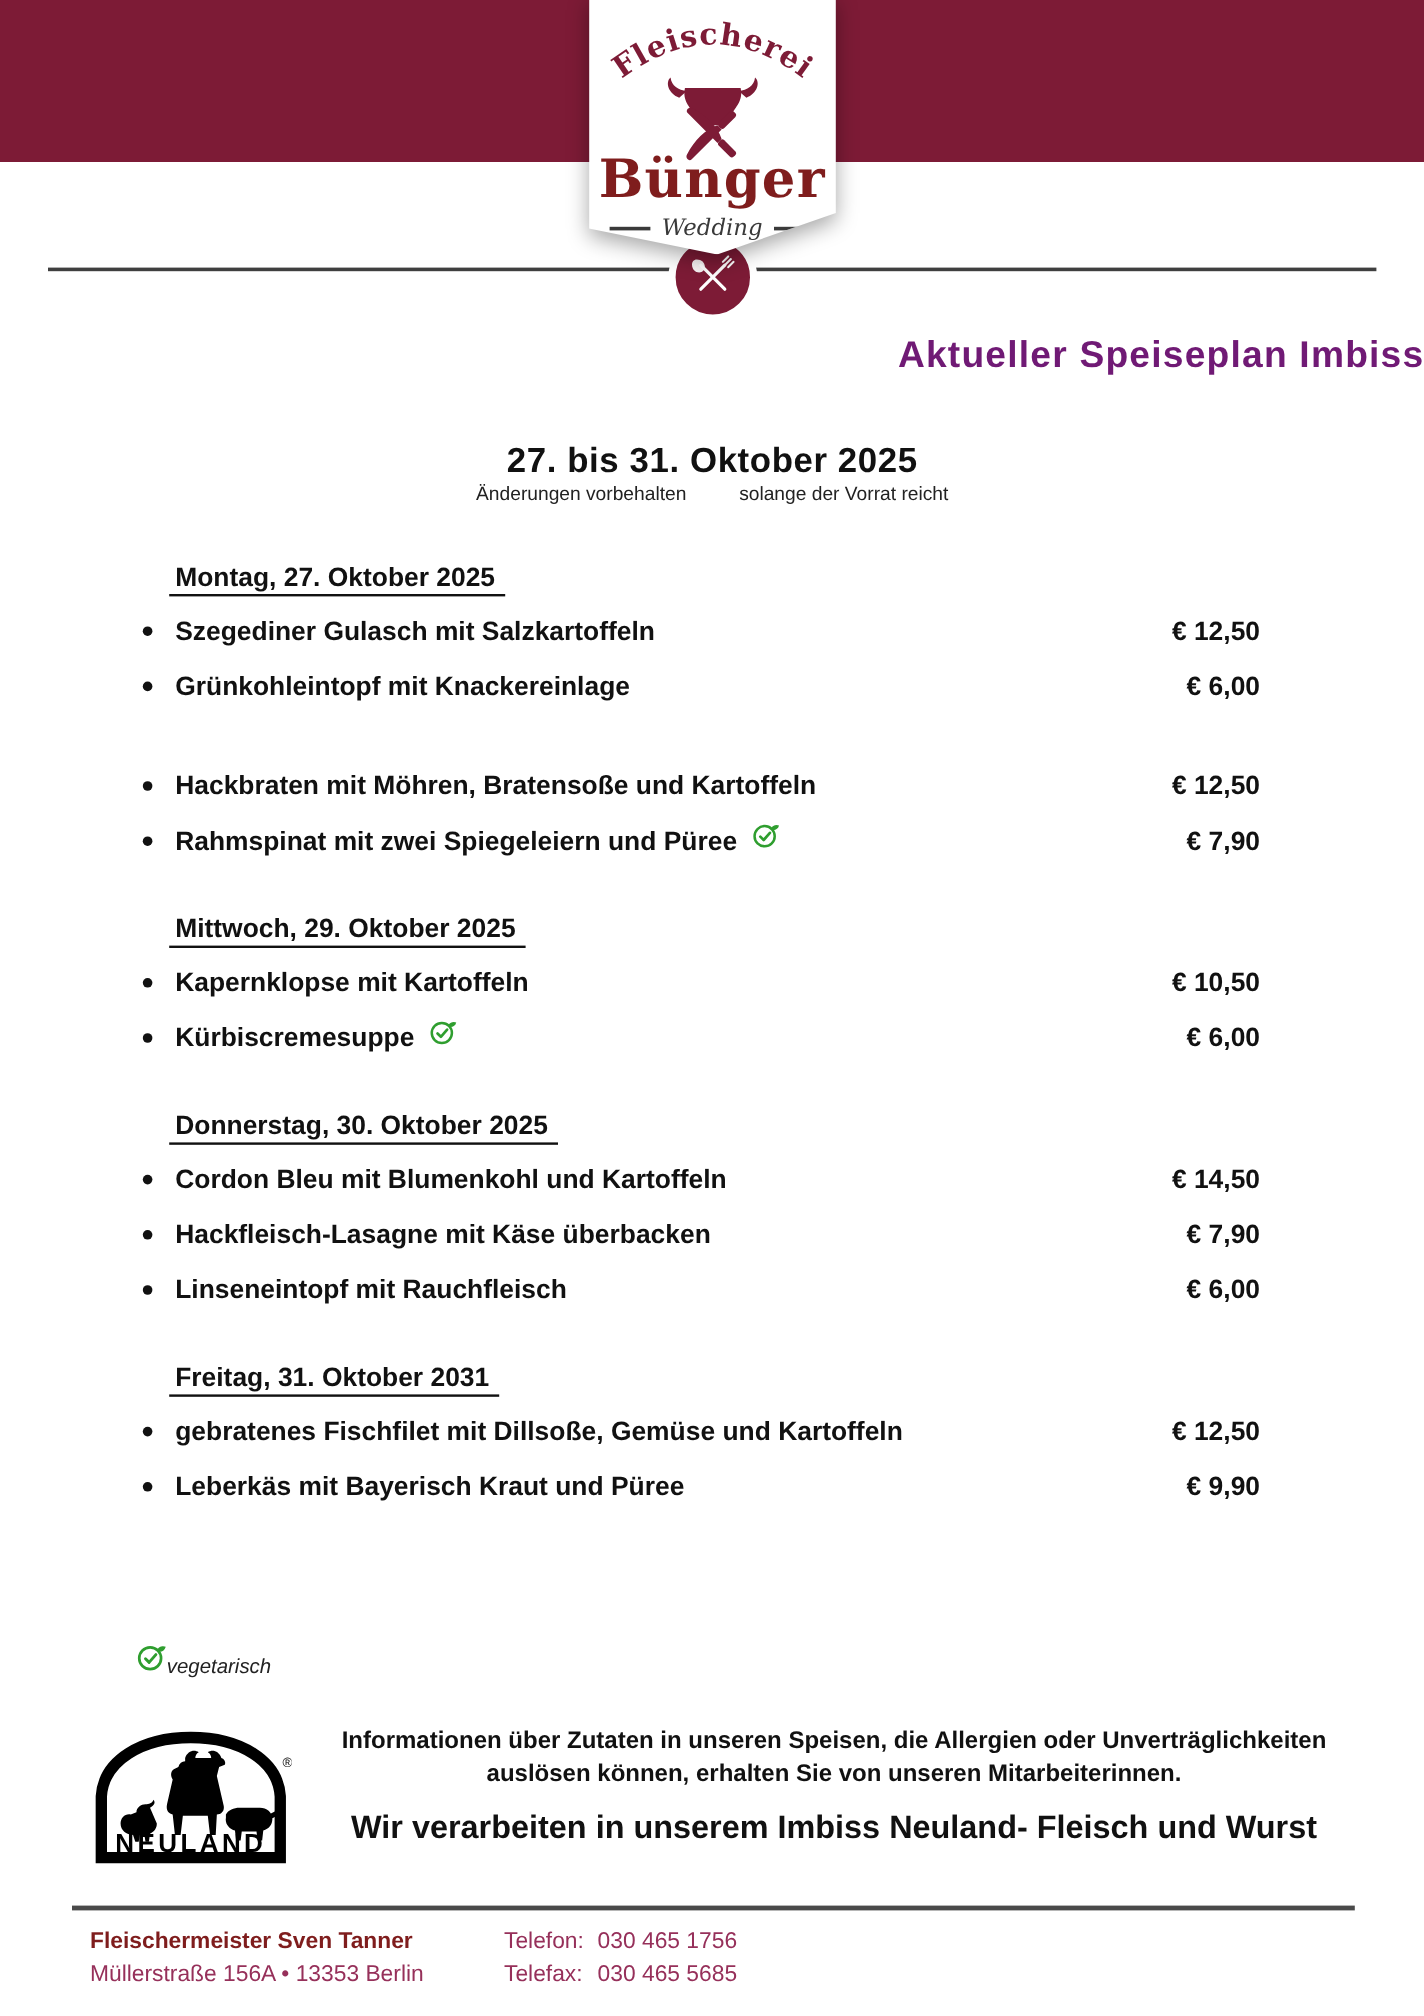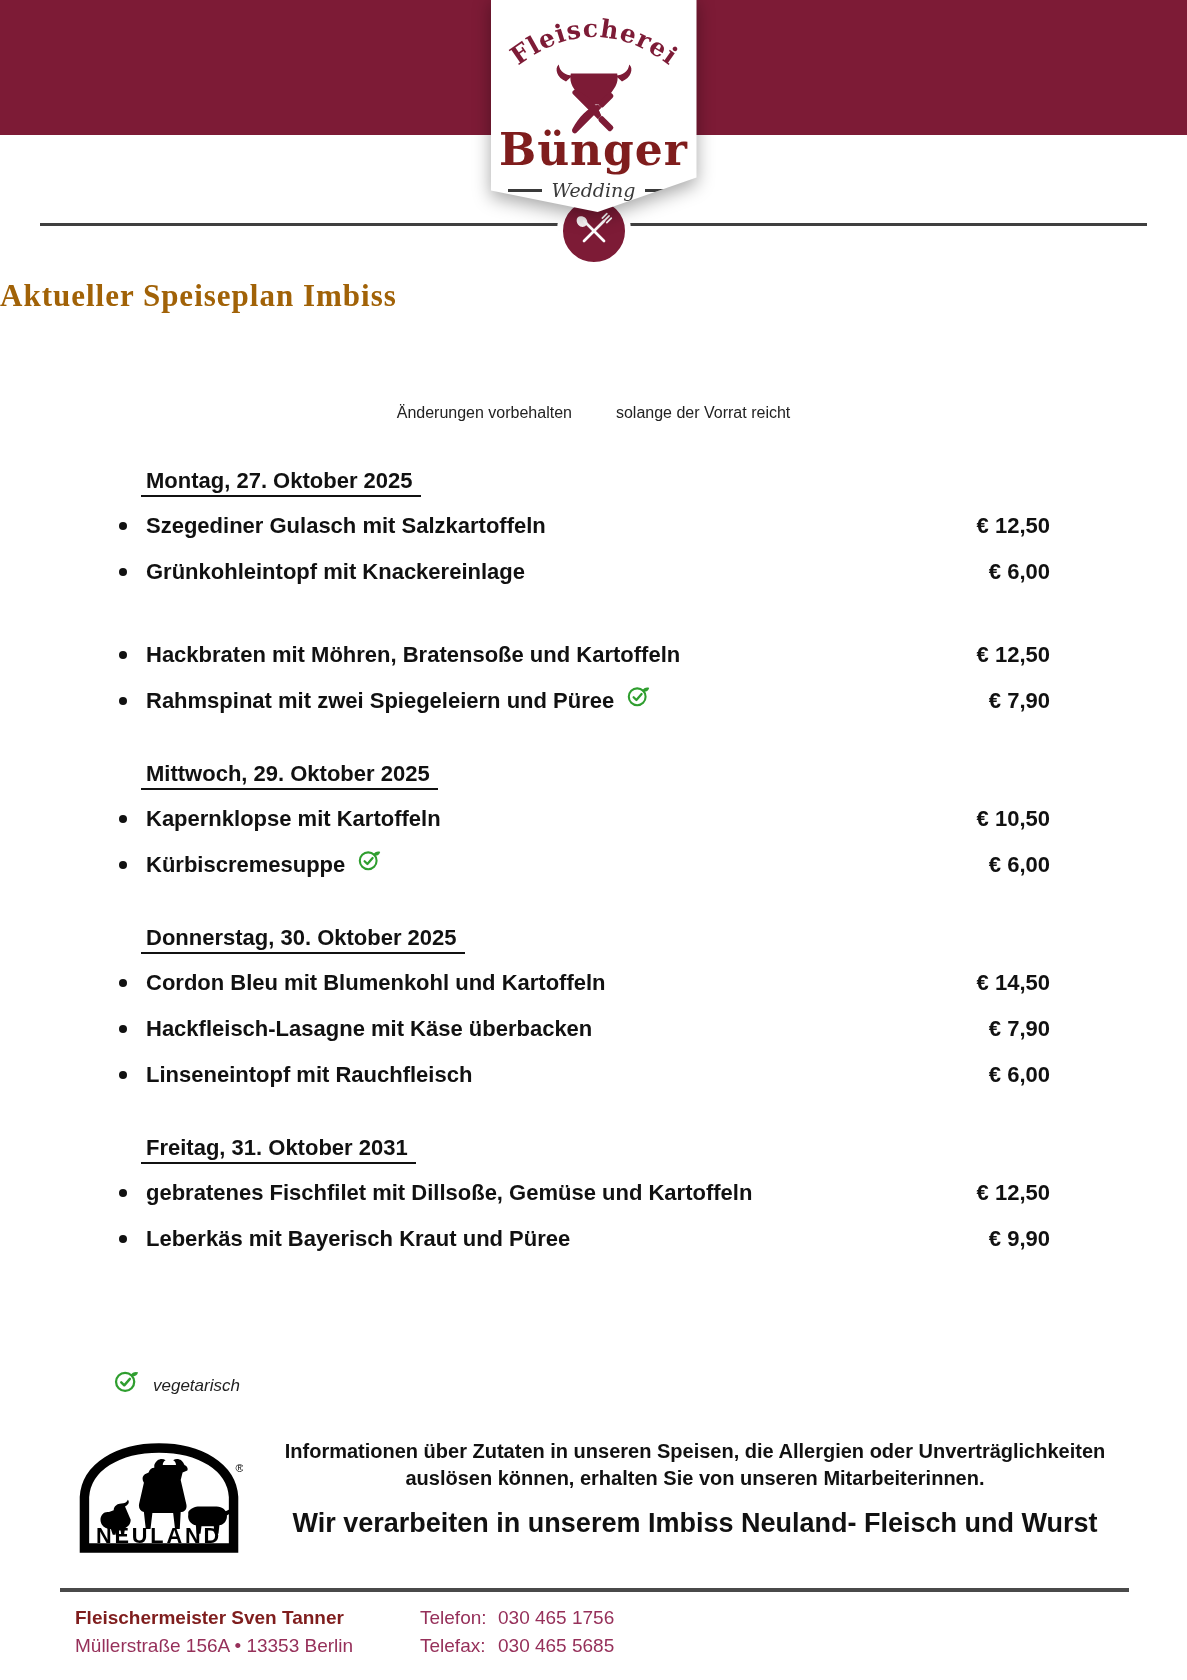--- a/index.html
+++ b/index.html
@@ -16,39 +16,39 @@
   .brand-sub-row{display:flex;align-items:center;gap:9px;margin-top:7px;}
   .brand-sub-row .rule{width:34px;height:3px;background:#3a3a3a;}
   .brand-sub{font-family:"DejaVu Serif",serif;font-style:italic;font-size:19px;color:#3a3a3a;}
 
   
   .divider{position:absolute;top:223px;left:40px;right:40px;height:3px;background:#3f3f3f;}
   .medallion{position:absolute;top:194px;left:50%;transform:translateX(-50%);width:62px;height:62px;border-radius:50%;
              background:#7d1b36;border:6px solid #fff;box-sizing:content-box;display:flex;align-items:center;justify-content:center;z-index:4;}
 
   
-  .doc-title{position:absolute;top:278px;left:0;width:100%;text-align:left;
-             font-family:Liberation Serif, serif;font-weight:bold;font-size:31px;letter-spacing:1px;color:#a16207;}
+  .doc-title{position:absolute;top:278px;left:0;width:100%;text-align:right;
+             font-family:Liberation Sans, sans-serif;font-weight:bold;font-size:31px;letter-spacing:1px;color:#701a75;}
   .date-range{position:absolute;top:368px;left:0;width:100%;text-align:center;font-weight:bold;font-size:29px;letter-spacing:.5px;}
   .disclaimers{position:absolute;top:404px;left:0;width:100%;display:flex;justify-content:center;gap:44px;font-size:16px;color:#222;}
 
   
   .menu{position:absolute;top:468px;left:112px;right:137px;}
   .menu-day{margin-bottom:37px;}
   .day-header{margin-left:34px;margin-bottom:6px;}
   .day-header span{display:inline-block;font-weight:bold;font-size:22px;border-bottom:2.5px solid #111;padding:0 8px 1px 5px;margin-left:-5px;}
   .menu-item{display:flex;align-items:center;min-height:46px;}
   .bullet{width:34px;flex:0 0 34px;display:flex;align-items:center;}
   .bullet i{display:block;width:8px;height:8px;border-radius:50%;background:#111;margin-left:7px;}
   .item-name{font-weight:bold;font-size:22px;display:flex;align-items:center;gap:12px;}
   .item-name svg{margin-top:-10px;}
   .item-price{margin-left:auto;font-weight:bold;font-size:22px;white-space:nowrap;}
 
   
-  .legend{position:absolute;top:1368px;left:113px;display:flex;align-items:flex-start;gap:14px;}
+  .legend{position:absolute;top:1368px;left:113px;display:flex;align-items:flex-end;}
   .legend-label{font-style:italic;font-size:17px;color:#222;margin-top:8px;}
 
   
   .neuland{position:absolute;top:1438px;left:75px;right:60px;display:flex;align-items:flex-start;}
   .neuland-logo{flex:0 0 168px;}
   .neuland-text{flex:1;padding-left:20px;}
   .info-lines{text-align:center;font-weight:bold;font-size:20px;line-height:1.35;color:#111;}
   .claim{text-align:center;font-weight:bold;font-size:27px;margin-top:16px;color:#111;}
 
   
@@ -116,20 +116,21 @@
         <g transform="translate(45,15) rotate(45)">
           <rect x="-6" y="-12" width="2.6" height="12" rx="1.2" fill="#fff"></rect>
           <rect x="-1.3" y="-12" width="2.6" height="12" rx="1.2" fill="#fff"></rect>
           <rect x="3.4" y="-12" width="2.6" height="12" rx="1.2" fill="#fff"></rect>
         </g>
       </g>
     </svg>
   </div>
 
   <div class="doc-title">Aktueller Speiseplan Imbiss</div>
+  <div class="date-range">27. bis 31. Oktober 2025</div>
   <div class="disclaimers">
     <span>Änderungen vorbehalten</span>
     <span>solange der Vorrat reicht</span>
   </div>
 
   <div class="menu">
       <div class="menu-day">
         <div class="day-header"><span>Montag, 27. Oktober 2025</span></div>
         <div class="menu-item">
           <span class="bullet">

